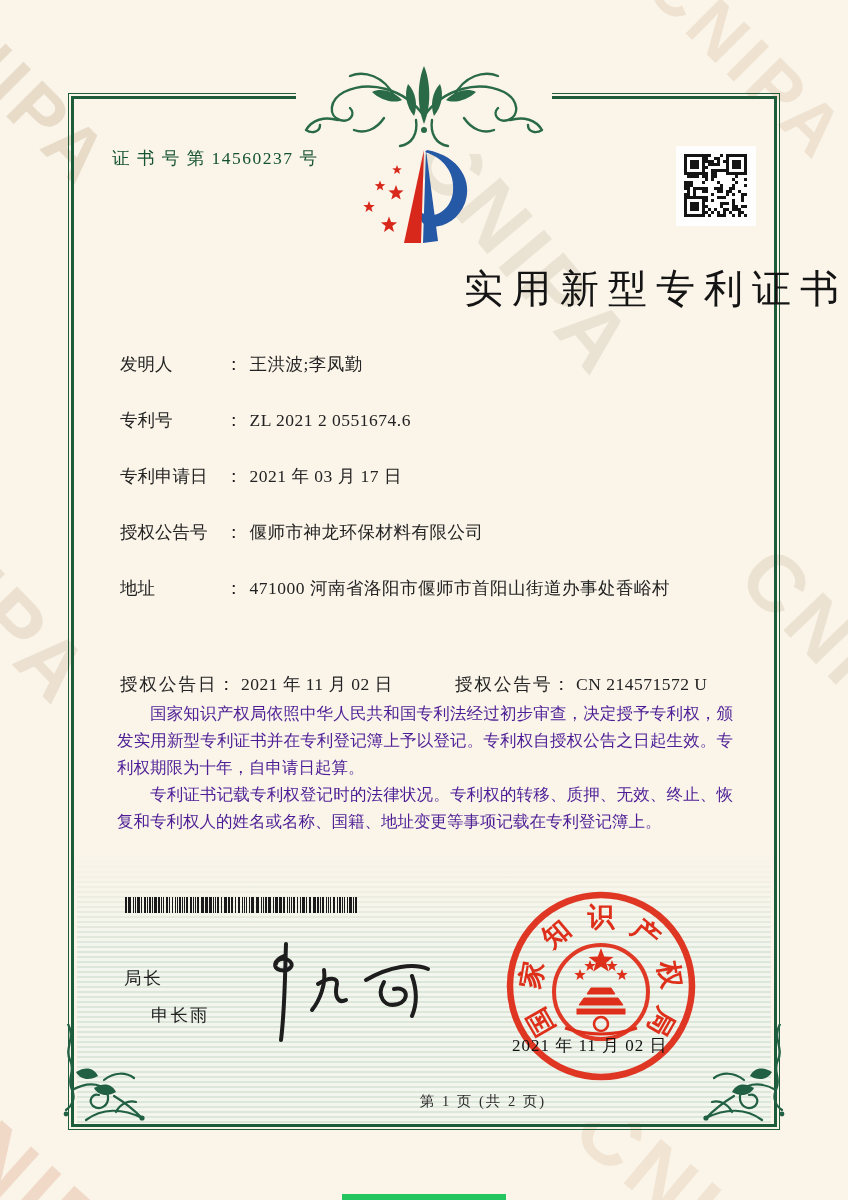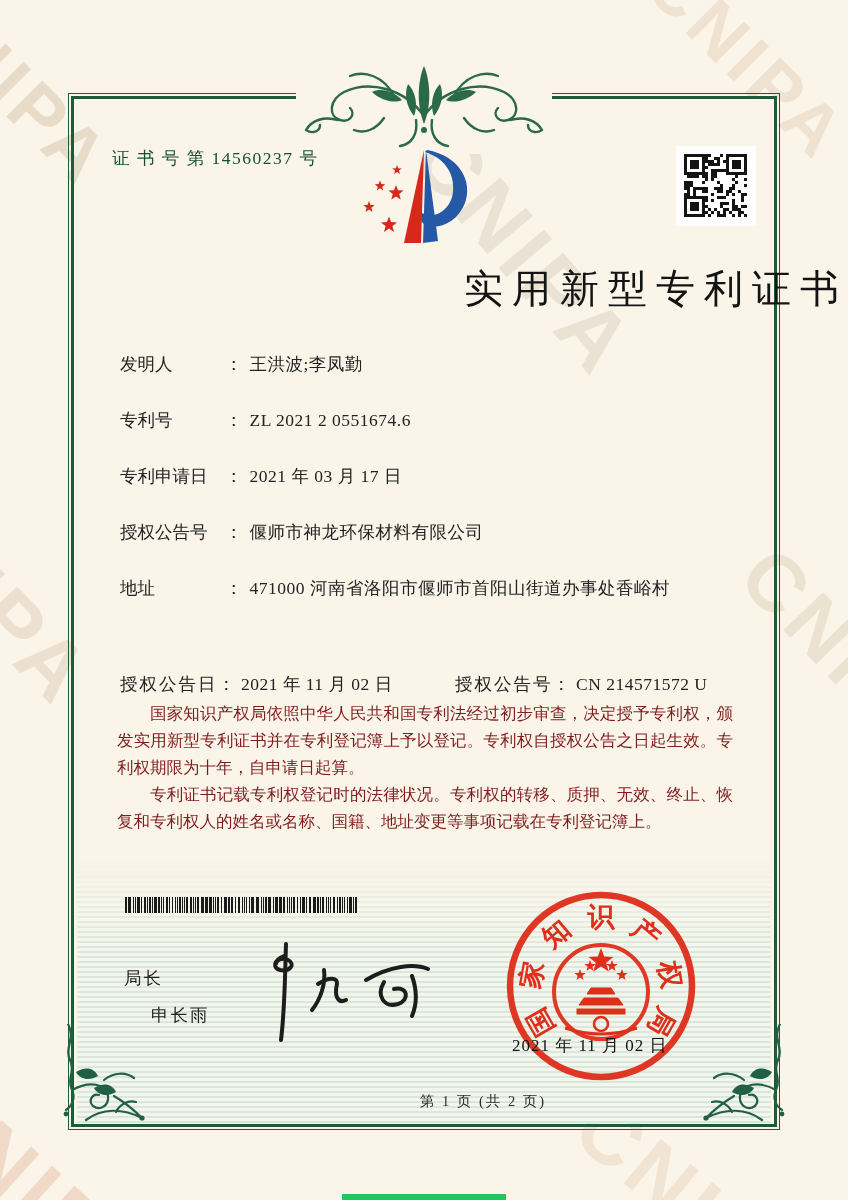--- a/index.html
+++ b/index.html
@@ -60,21 +60,21 @@
     height:25px;overflow:hidden;}
   .flabel::after{content:"";display:inline-block;width:100%;}
   .fcolon{display:inline-block;vertical-align:top;}
   .fvalue{display:inline-block;margin-left:7px;vertical-align:top;letter-spacing:.5px;}
   .grant-row{position:absolute;left:120px;top:672px;z-index:5;font-size:17.5px;line-height:25px;white-space:nowrap;}
   .grant-label{letter-spacing:2px;}
   .grant-second{position:absolute;left:335px;top:0;white-space:nowrap;}
   .grant-value{margin-left:6px;letter-spacing:.5px;}
   
   .body-text{position:absolute;left:117px;top:700px;width:616px;z-index:5;
-    font-size:16.5px;line-height:27px;color:#7f1d1d;text-align:justify;}
+    font-size:16.5px;line-height:27px;color:#4c1d95;text-align:justify;}
   .body-text p{margin:0;text-indent:2em;}
   
   .barcode{position:absolute;left:125px;top:897px;z-index:5;}
   .director-title{position:absolute;left:124px;top:966px;font-size:17.5px;z-index:5;
     font-family:Liberation Mono, monospace;letter-spacing:2px;}
   .director-name{position:absolute;left:124px;top:1003px;font-size:17.5px;z-index:5;
     font-family:"Liberation Sans","DejaVu Sans",sans-serif;letter-spacing:2px;margin-left:27px;}
   .signature{position:absolute;left:238px;top:936px;z-index:5;}
   .seal{position:absolute;left:503px;top:888px;width:196px;height:196px;z-index:5;}
   .seal svg text{font-size:27px;font-weight:700;fill:var(--red);

